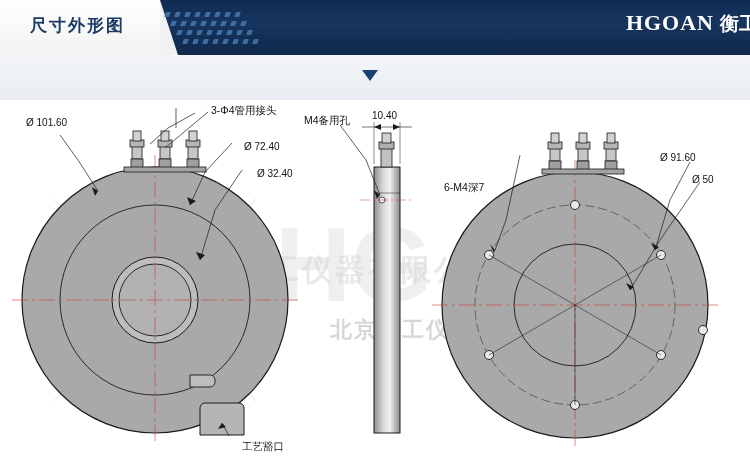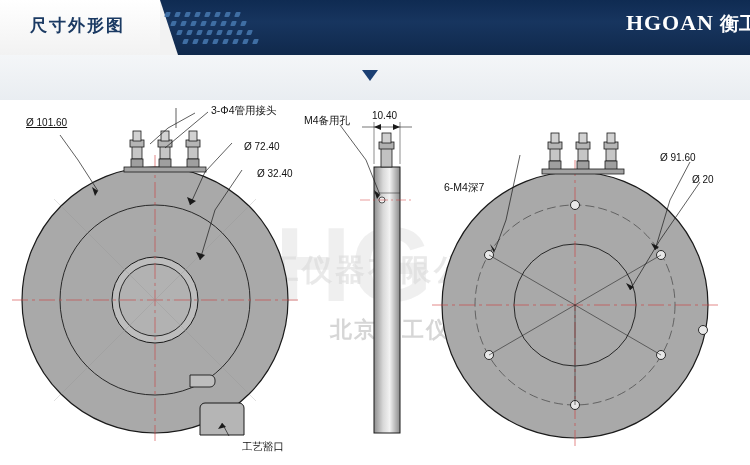--- a/index.html
+++ b/index.html
@@ -264,27 +264,27 @@
           <path d="M700,82 L660,140 L630,190"></path>
         </g>
         <g fill="#1a1a1a">
           <polygon points="495,150 490,144 494,153"></polygon>
           <polygon points="655,150 651,143 659,147"></polygon>
           <polygon points="630,190 626,183 634,187"></polygon>
         </g>
       </g>
     </svg>
 
-    <div class="lbl" style="left:26px;top:17px;text-decoration:underline;">Ø 101.60</div>
+    <div class="lbl" style="left:26px;top:17px;">Ø 101.60</div>
     <div class="lbl-cn" style="left:211px;top:4px;">3-Φ4管用接头</div>
     <div class="lbl" style="left:244px;top:41px;">Ø 72.40</div>
     <div class="lbl" style="left:257px;top:68px;">Ø 32.40</div>
     <div class="lbl-cn" style="left:242px;top:340px;">工艺豁口</div>
 
     <div class="lbl-cn" style="left:304px;top:14px;">M4备用孔</div>
     <div class="lbl" style="left:372px;top:10px;">10.40</div>
 
     <div class="lbl-cn" style="left:444px;top:45px;margin-top:36px;">6-M4深7</div>
     <div class="lbl" style="left:660px;top:52px;">Ø 91.60</div>
-    <div class="lbl" style="left:692px;top:74px;">Ø 20</div>
+    <div class="lbl" style="left:692px;top:74px;">Ø 50</div>
 
   </div>
 </div>
 
 </body></html>

